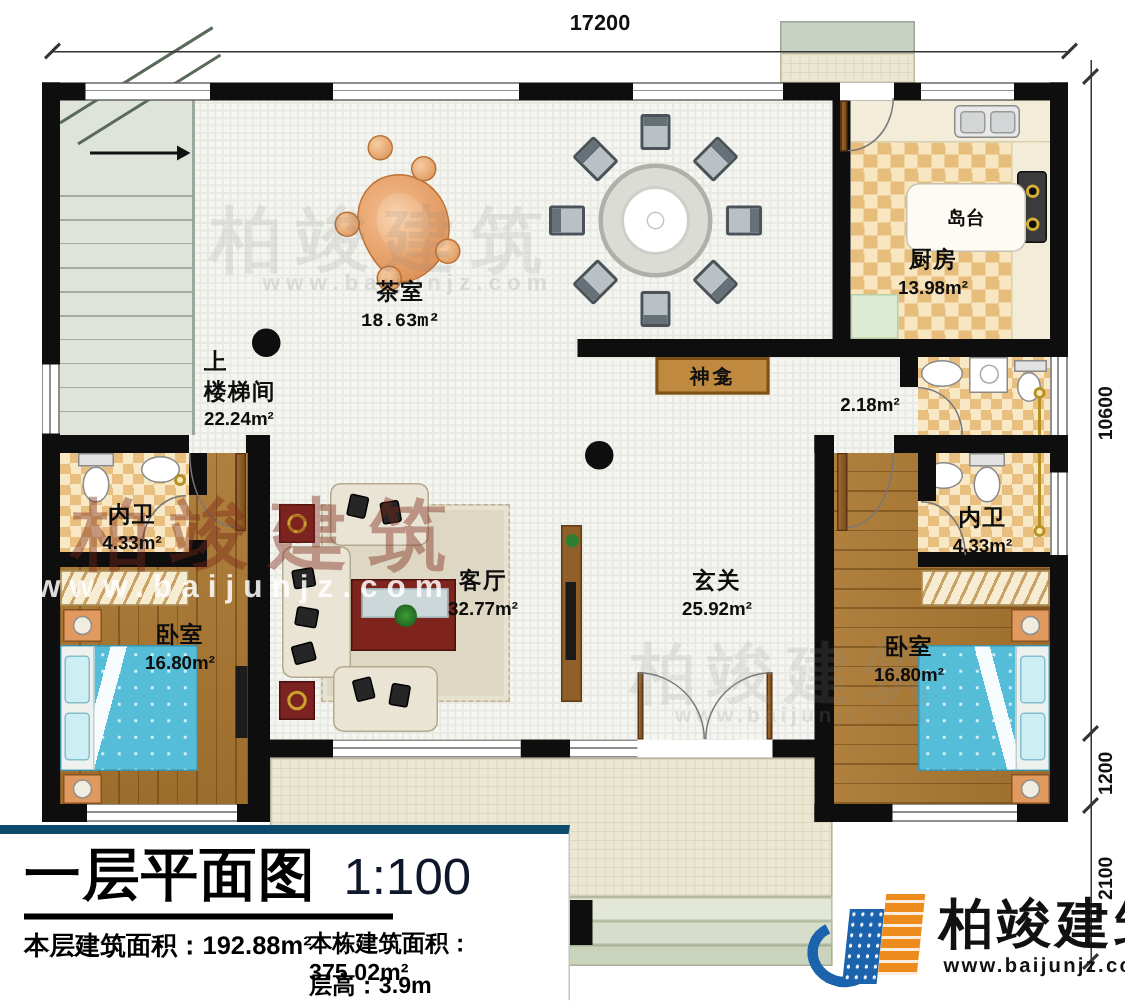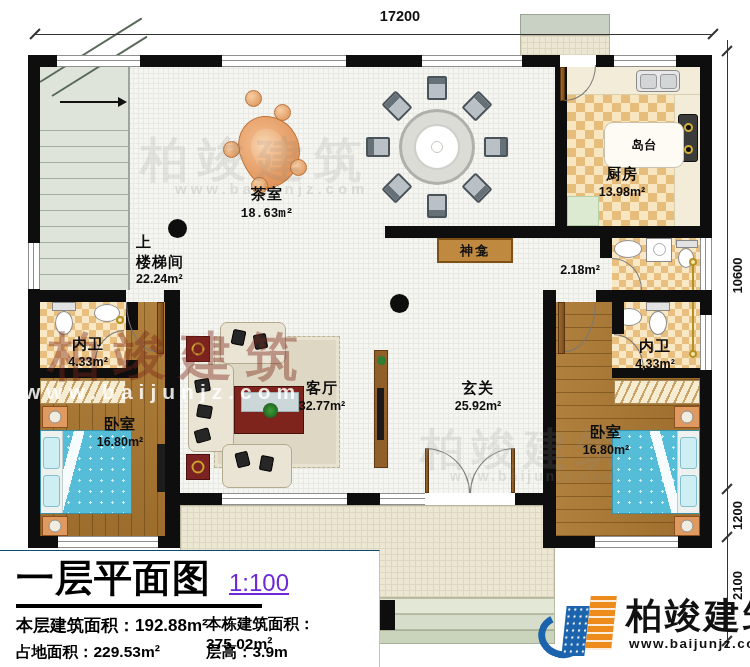--- a/index.html
+++ b/index.html
@@ -284,35 +284,32 @@
 
   <div class="abs" style="left:727px;top:40px;width:1px;height:608px;background:#333;"></div>
   <div class="tickd" style="left:720px;top:50px;"></div>
   <div class="tickd" style="left:720px;top:488px;"></div>
   <div class="tickd" style="left:720px;top:536px;"></div>
   <div class="tickd" style="left:720px;top:640px;"></div>
   <div class="vdim" style="top:268px;">10600</div>
   <div class="vdim" style="top:508px;">1200</div>
   <div class="vdim" style="top:578px;">2100</div>
 
-  <div class="abs" style="left:0;top:550px;width:380px;height:117px;background:#fff;border-top:1px solid #0c4a6e;border-right:1px solid #c4c4c4;">
+  <div class="abs" style="left:0;top:550px;width:380px;height:117px;background:#fff;border-top:6px solid #0c4a6e;border-right:1px solid #c4c4c4;">
     <div style="position:absolute;left:16px;top:2px;display:flex;align-items:baseline;gap:18px;">
       <span style="font-size:38px;font-weight:700;color:#000;letter-spacing:1px;">一层平面图</span>
-      <span style="font-size:24px;font-weight:400;color:#6d28d9;text-decoration:underline;">1:100</span>
+      <span style="font-size:34px;font-weight:400;color:#0f172a;">1:100</span>
     </div>
     <div style="position:absolute;left:16px;top:53px;width:246px;height:4px;background:#000;"></div>
     <div style="position:absolute;left:16px;top:63px;font-size:17px;font-weight:700;color:#000;">
       <span>本层建筑面积：</span><span>192.88m²</span>
     </div>
     <div style="position:absolute;left:206px;top:63px;font-size:15.5px;font-weight:700;color:#000;">
       <span>本栋建筑面积：</span><span>375.02m²</span>
     </div>
-    <div style="position:absolute;left:16px;top:91px;font-size:15.5px;font-weight:700;color:#000;">
-      <span>占地面积：</span><span>229.53m²</span>
-    </div>
     <div style="position:absolute;left:206px;top:91px;font-size:15.5px;font-weight:700;color:#000;">
       <span>层高：</span><span>3.9m</span>
     </div>
   </div>
 
   <div class="abs" style="left:530px;top:588px;width:220px;height:76px;">
     <div class="abs" style="left:8px;top:26px;width:48px;height:44px;border:7px solid transparent;border-left:7px solid #1b63ad;border-bottom:7px solid #1b63ad;border-radius:50%;transform:rotate(18deg);"></div>
     <div class="abs" style="left:58px;top:8px;width:26px;height:54px;background:#ee8b1d;transform:skewX(-6deg);background-image:repeating-linear-gradient(0deg,rgba(255,255,255,.85) 0 2px,transparent 2px 8px);"></div>
     <div class="abs" style="left:34px;top:18px;width:23px;height:50px;background:#1b63ad;transform:skewX(-6deg);background-image:radial-gradient(rgba(255,255,255,.95) 1px,transparent 1.3px);background-size:6px 7px;"></div>
     <div class="abs" style="left:96px;top:4px;font-size:36px;font-weight:700;color:#111;letter-spacing:3px;white-space:nowrap;">柏竣建筑</div>

